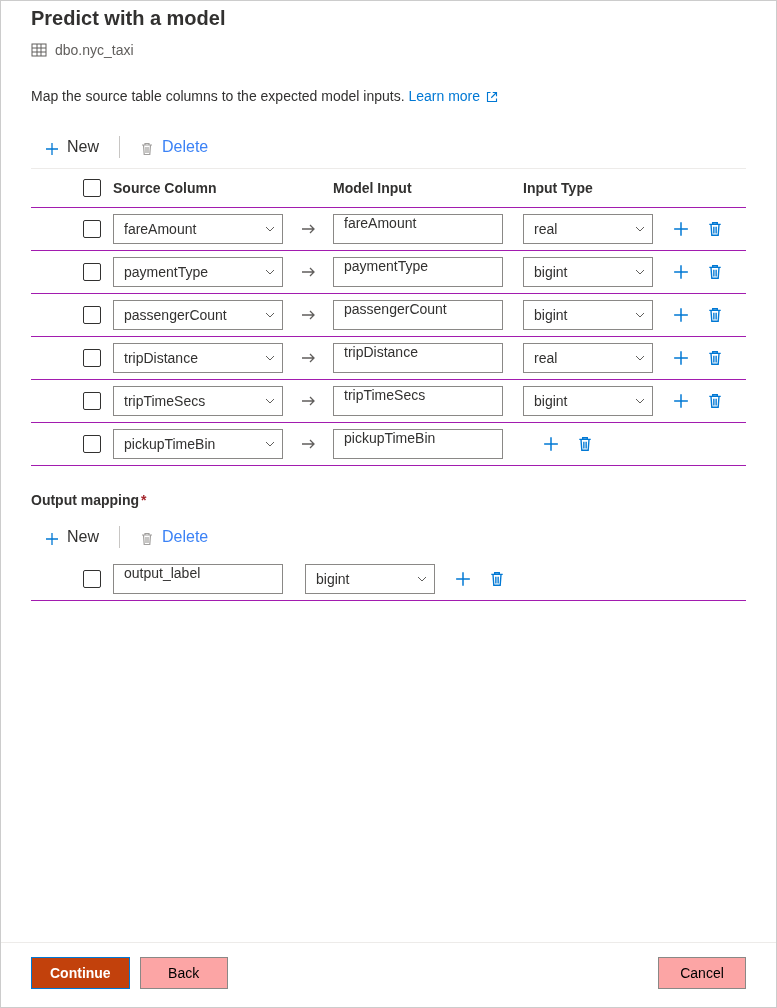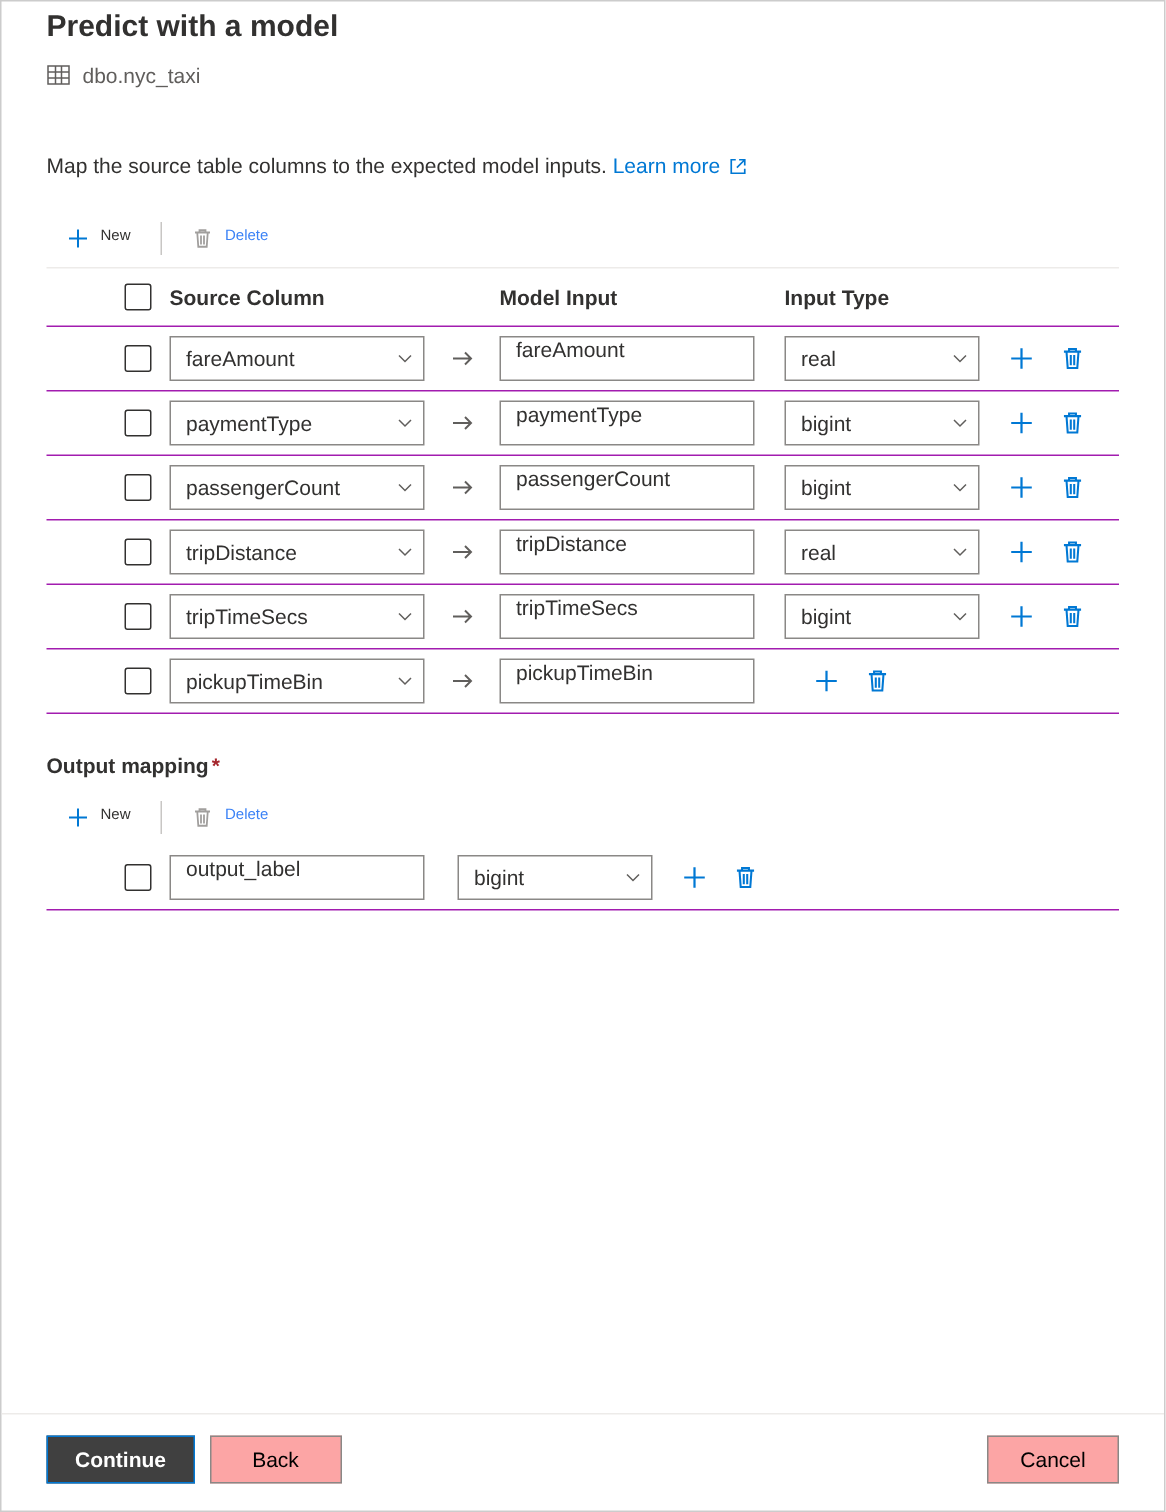--- a/index.html
+++ b/index.html
@@ -23,21 +23,21 @@
     h1 {
       font-size: 20px;
       font-weight: 600;
       margin-bottom: 12px;
     }
     .table-ref {
       display: flex;
       align-items: center;
       gap: 8px;
       color: #605e5c;
-      margin-bottom: 44px;
+      margin-bottom: 30px;
       font-size: 14px;
     }
     .table-ref svg { flex-shrink: 0; }
     .desc {
       margin-bottom: 24px;
       color: #323130;
     }
     .desc a {
       color: #0078d4;
       text-decoration: none;
@@ -48,27 +48,27 @@
     }
     .req { color: #a4262c; margin-left: 2px; }
     .toolbar {
       display: flex;
       align-items: center;
       gap: 12px;
       padding: 6px 0 8px 10px;
     }
     .tb-btn {
       display: inline-flex;
-      align-items: flex-start;
+      align-items: flex-end;
       gap: 8px;
       background: none;
       border: none;
       cursor: pointer;
       padding: 4px 4px;
-      font-size: 10px;
+      font-size: 16px;
       color: #323130;
     }
     .tb-btn.disabled { color: #3b82f6; cursor: default; }
     .tb-sep {
       width: 1px;
       height: 22px;
       background: #c8c6c4;
       margin: 0 4px;
     }
     .grid {
@@ -140,21 +140,21 @@
     .btn {
       height: 32px;
       min-width: 88px;
       padding: 0 18px;
       border: 1px solid #8a8886;
       background: #fca5a5;
       cursor: pointer;
       font-size: 14px;
     }
     .btn.primary {
-      background: #404040;
+      background: #c2410c;
       border-color: #0078d4;
       color: #fff;
       font-weight: 600;
     }
     .spacer { flex: 1; }
     .section { margin-bottom: 26px; }
   </style>
 </head>
 <body>
 

